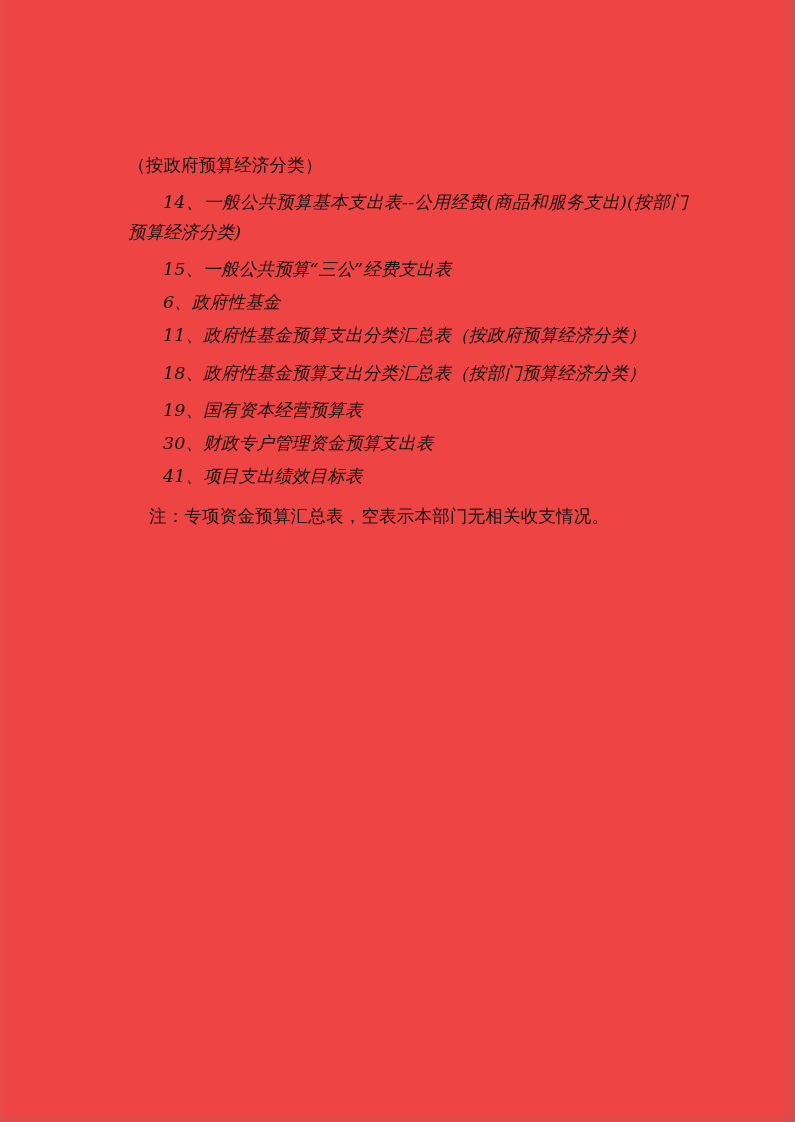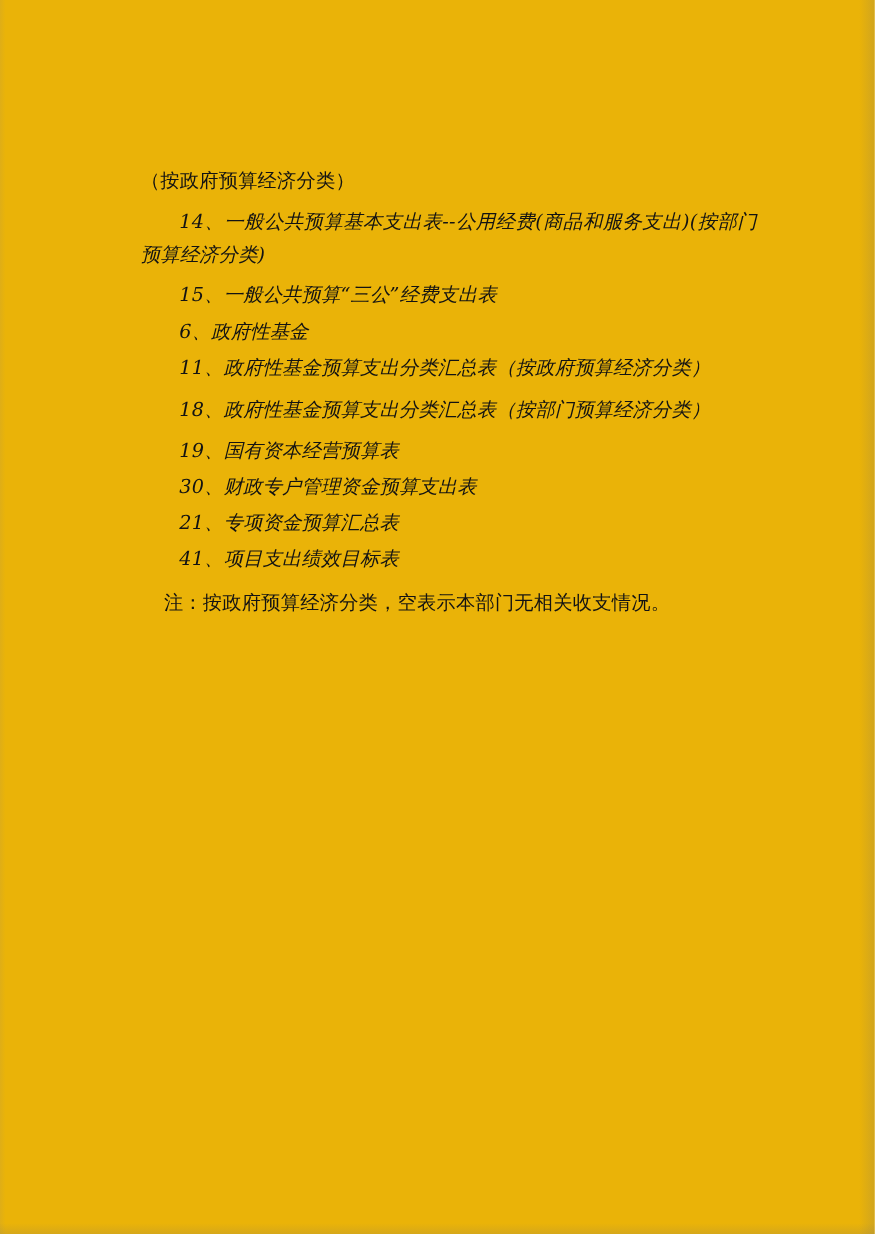--- a/index.html
+++ b/index.html
@@ -14,21 +14,21 @@
     color: #111111;
     position: relative;
     overflow: hidden;
   }
   .page {
     position: absolute;
     left: 0;
     top: 0;
     width: 795px;
     height: 1122px;
-    background: #eab308;
+    background: #ef4444;
   }
   .content {
     position: absolute;
     left: 128px;
     top: 150px;
     width: 560px;
   }
   .para {
     font-size: 17.5px;
     line-height: 1.72;
@@ -79,20 +79,19 @@
 <div class="page">
   <div class="content">
     <p class="para">（按政府预算经济分类）</p>
     <p class="para indent">14、一般公共预算基本支出表--公用经费(商品和服务支出)(按部门预算经济分类)</p>
     <p class="para indent tight">15、一般公共预算“三公”经费支出表</p>
     <p class="para indent tight">6、政府性基金</p>
     <p class="para indent">11、政府性基金预算支出分类汇总表（按政府预算经济分类）</p>
     <p class="para indent">18、政府性基金预算支出分类汇总表（按部门预算经济分类）</p>
     <p class="para indent tight">19、国有资本经营预算表</p>
     <p class="para indent tight">30、财政专户管理资金预算支出表</p>
-    <p class="para indent tight">21、专项资金预算汇总表</p>
     <p class="para indent tight">41、项目支出绩效目标表</p>
-    <p class="para note">注：按政府预算经济分类，空表示本部门无相关收支情况。</p>
+    <p class="para note">注：专项资金预算汇总表，空表示本部门无相关收支情况。</p>
   </div>
   <div class="edge-left"></div>
   <div class="shadow-right"></div>
   <div class="shadow-bottom"></div>
 </div>
 
 </body></html>

